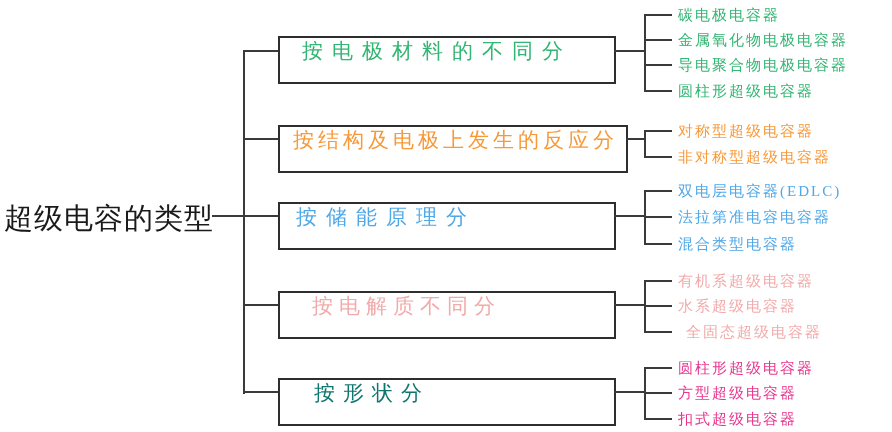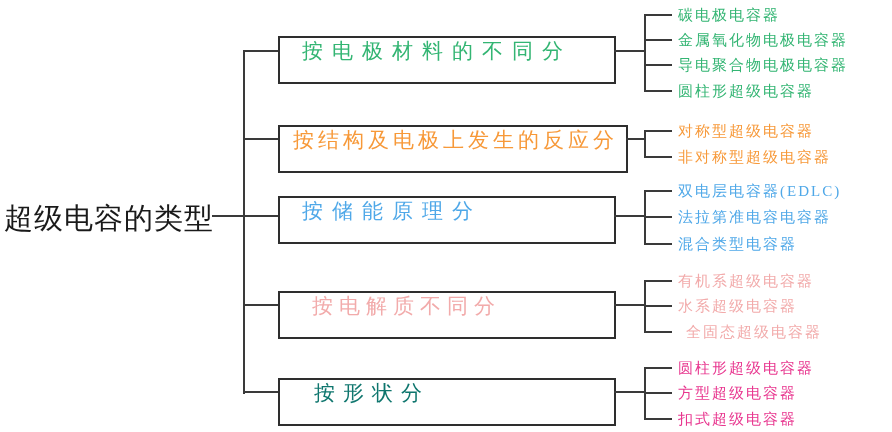--- a/index.html
+++ b/index.html
@@ -30,21 +30,21 @@
     height: 48px;
     background: #ffffff;
     border: 2px solid #2e2e2e;
     font-size: 21px;
     line-height: 26px;
     white-space: nowrap;
     overflow: hidden;
   }
   .b1 { top: 36px;  padding-left: 22px; letter-spacing: 9px; }
   .b2 { top: 125px; padding-left: 13px;  letter-spacing: 4px; width: 350px; }
-  .b3 { top: 196px; padding-left: 22px; letter-spacing: 9px; }
+  .b3 { top: 202px; padding-left: 16px; letter-spacing: 9px; }
   .b4 { top: 291px; padding-left: 32px; letter-spacing: 6px; }
   .b5 { top: 378px; padding-left: 34px; letter-spacing: 8px; }
   .leaf {
     position: absolute;
     left: 678px;
     height: 24px;
     line-height: 24px;
     font-size: 15px;
     letter-spacing: 2px;
     white-space: nowrap;

